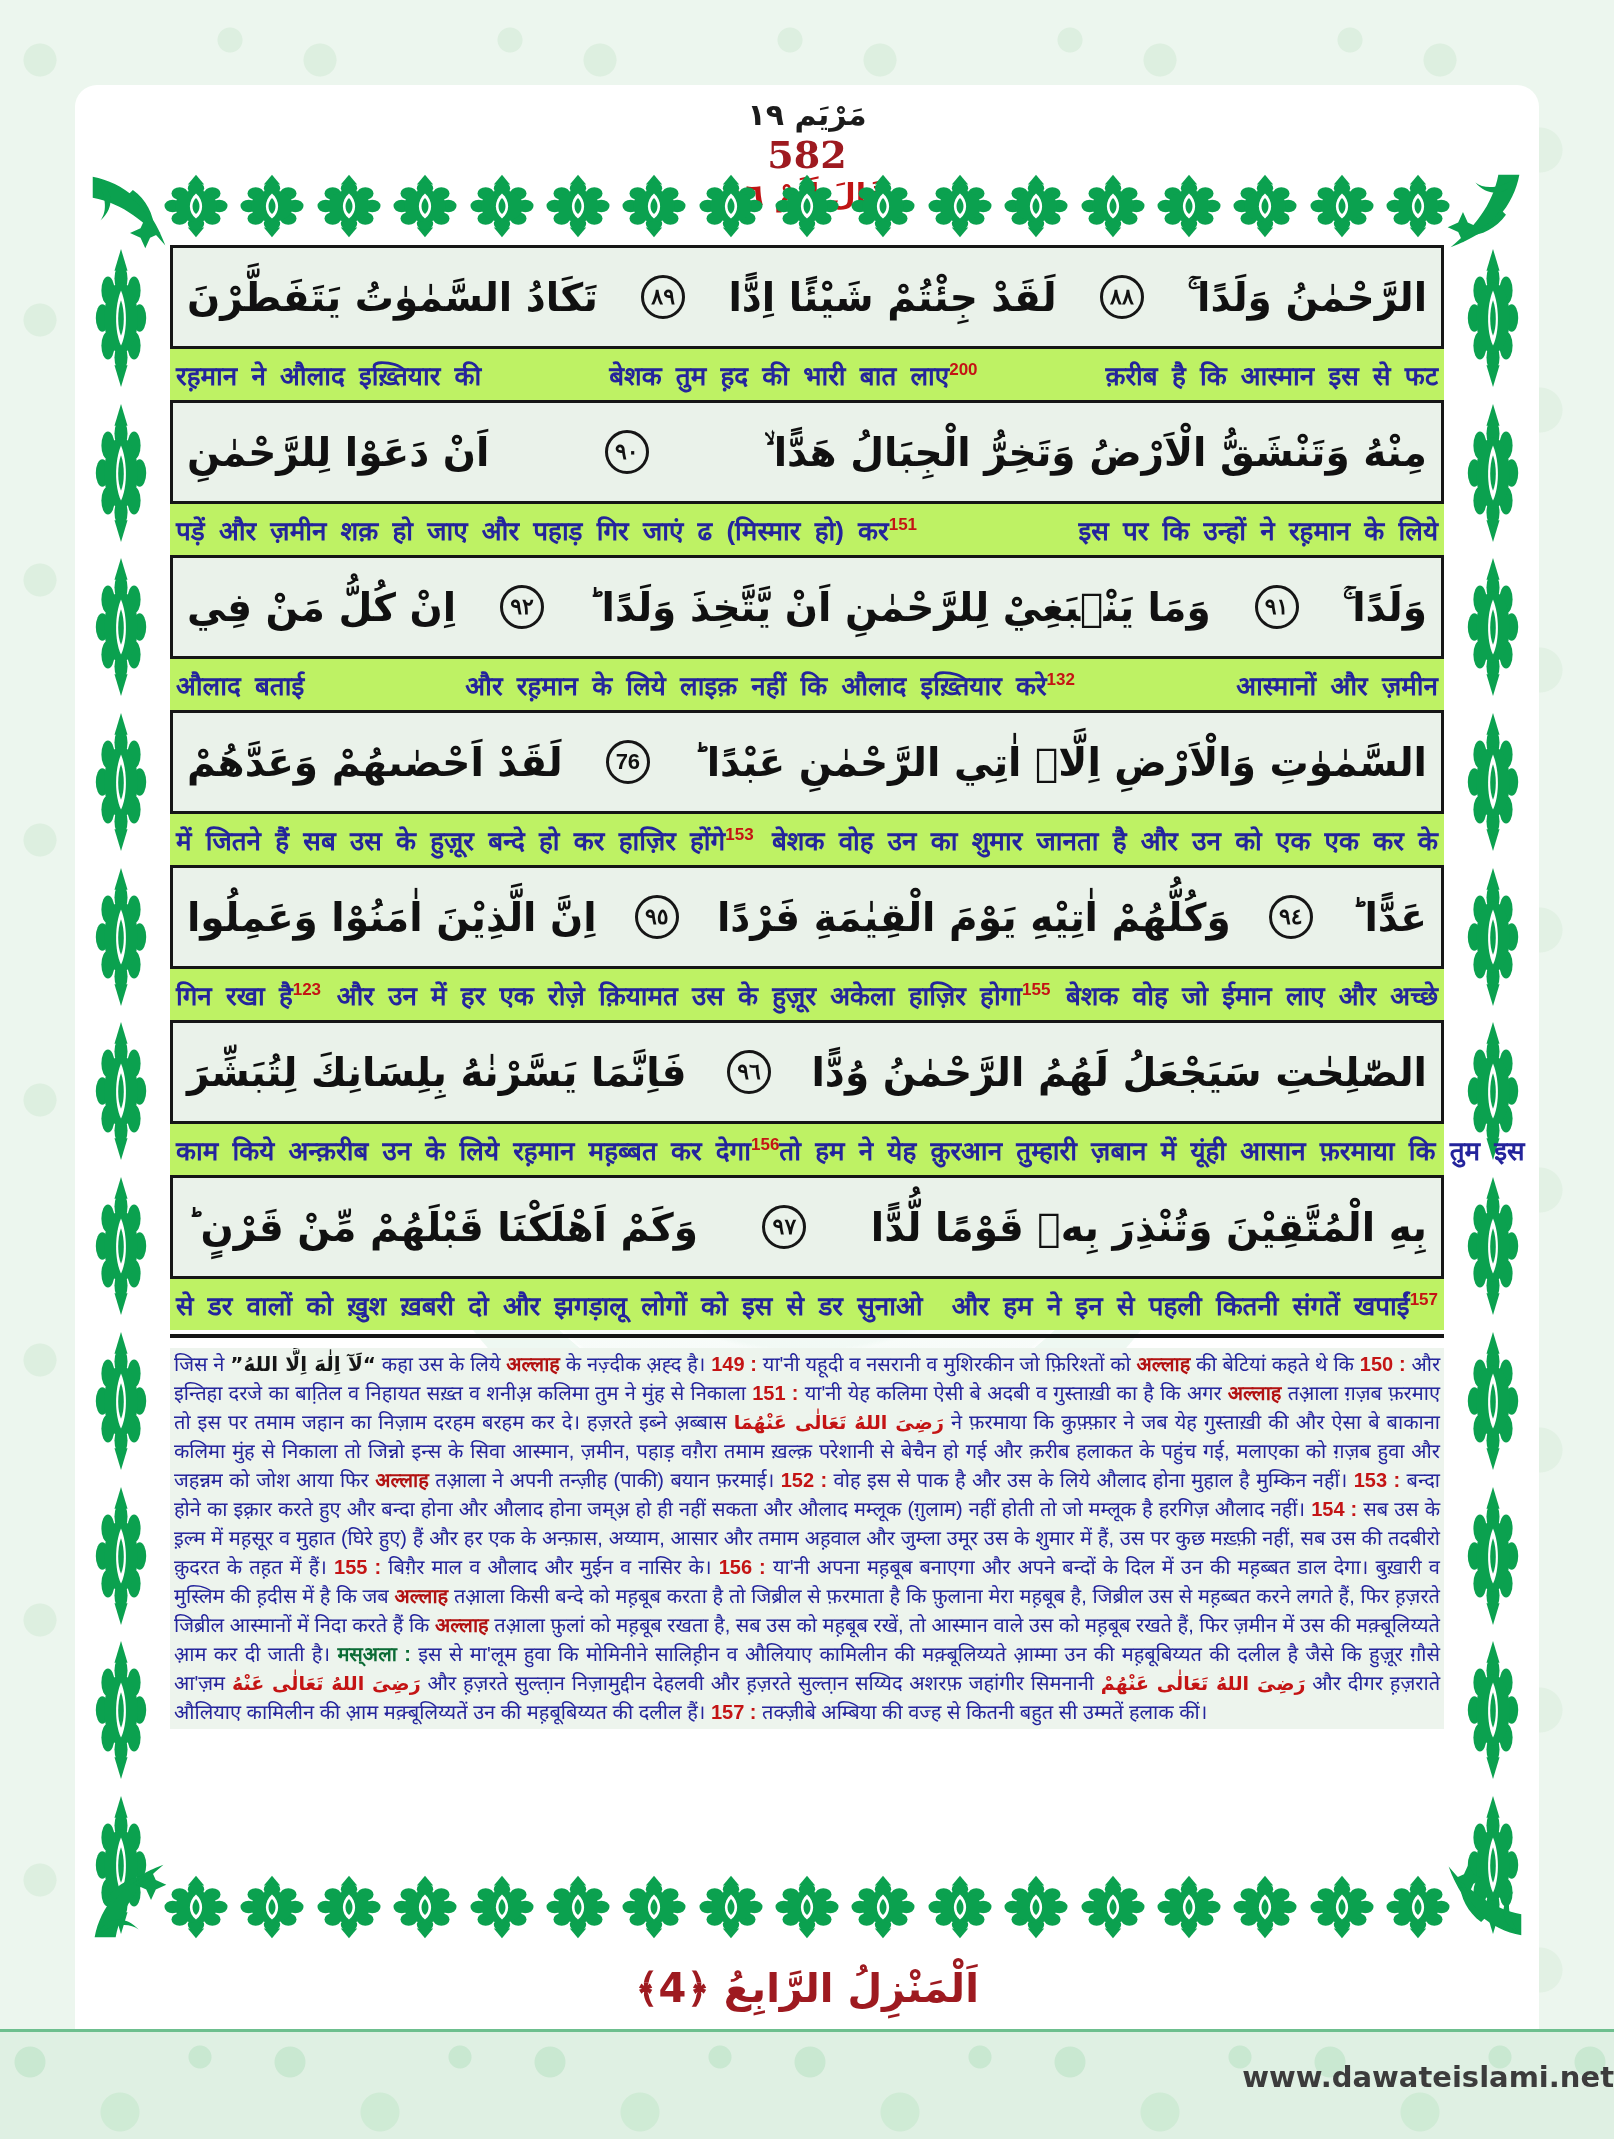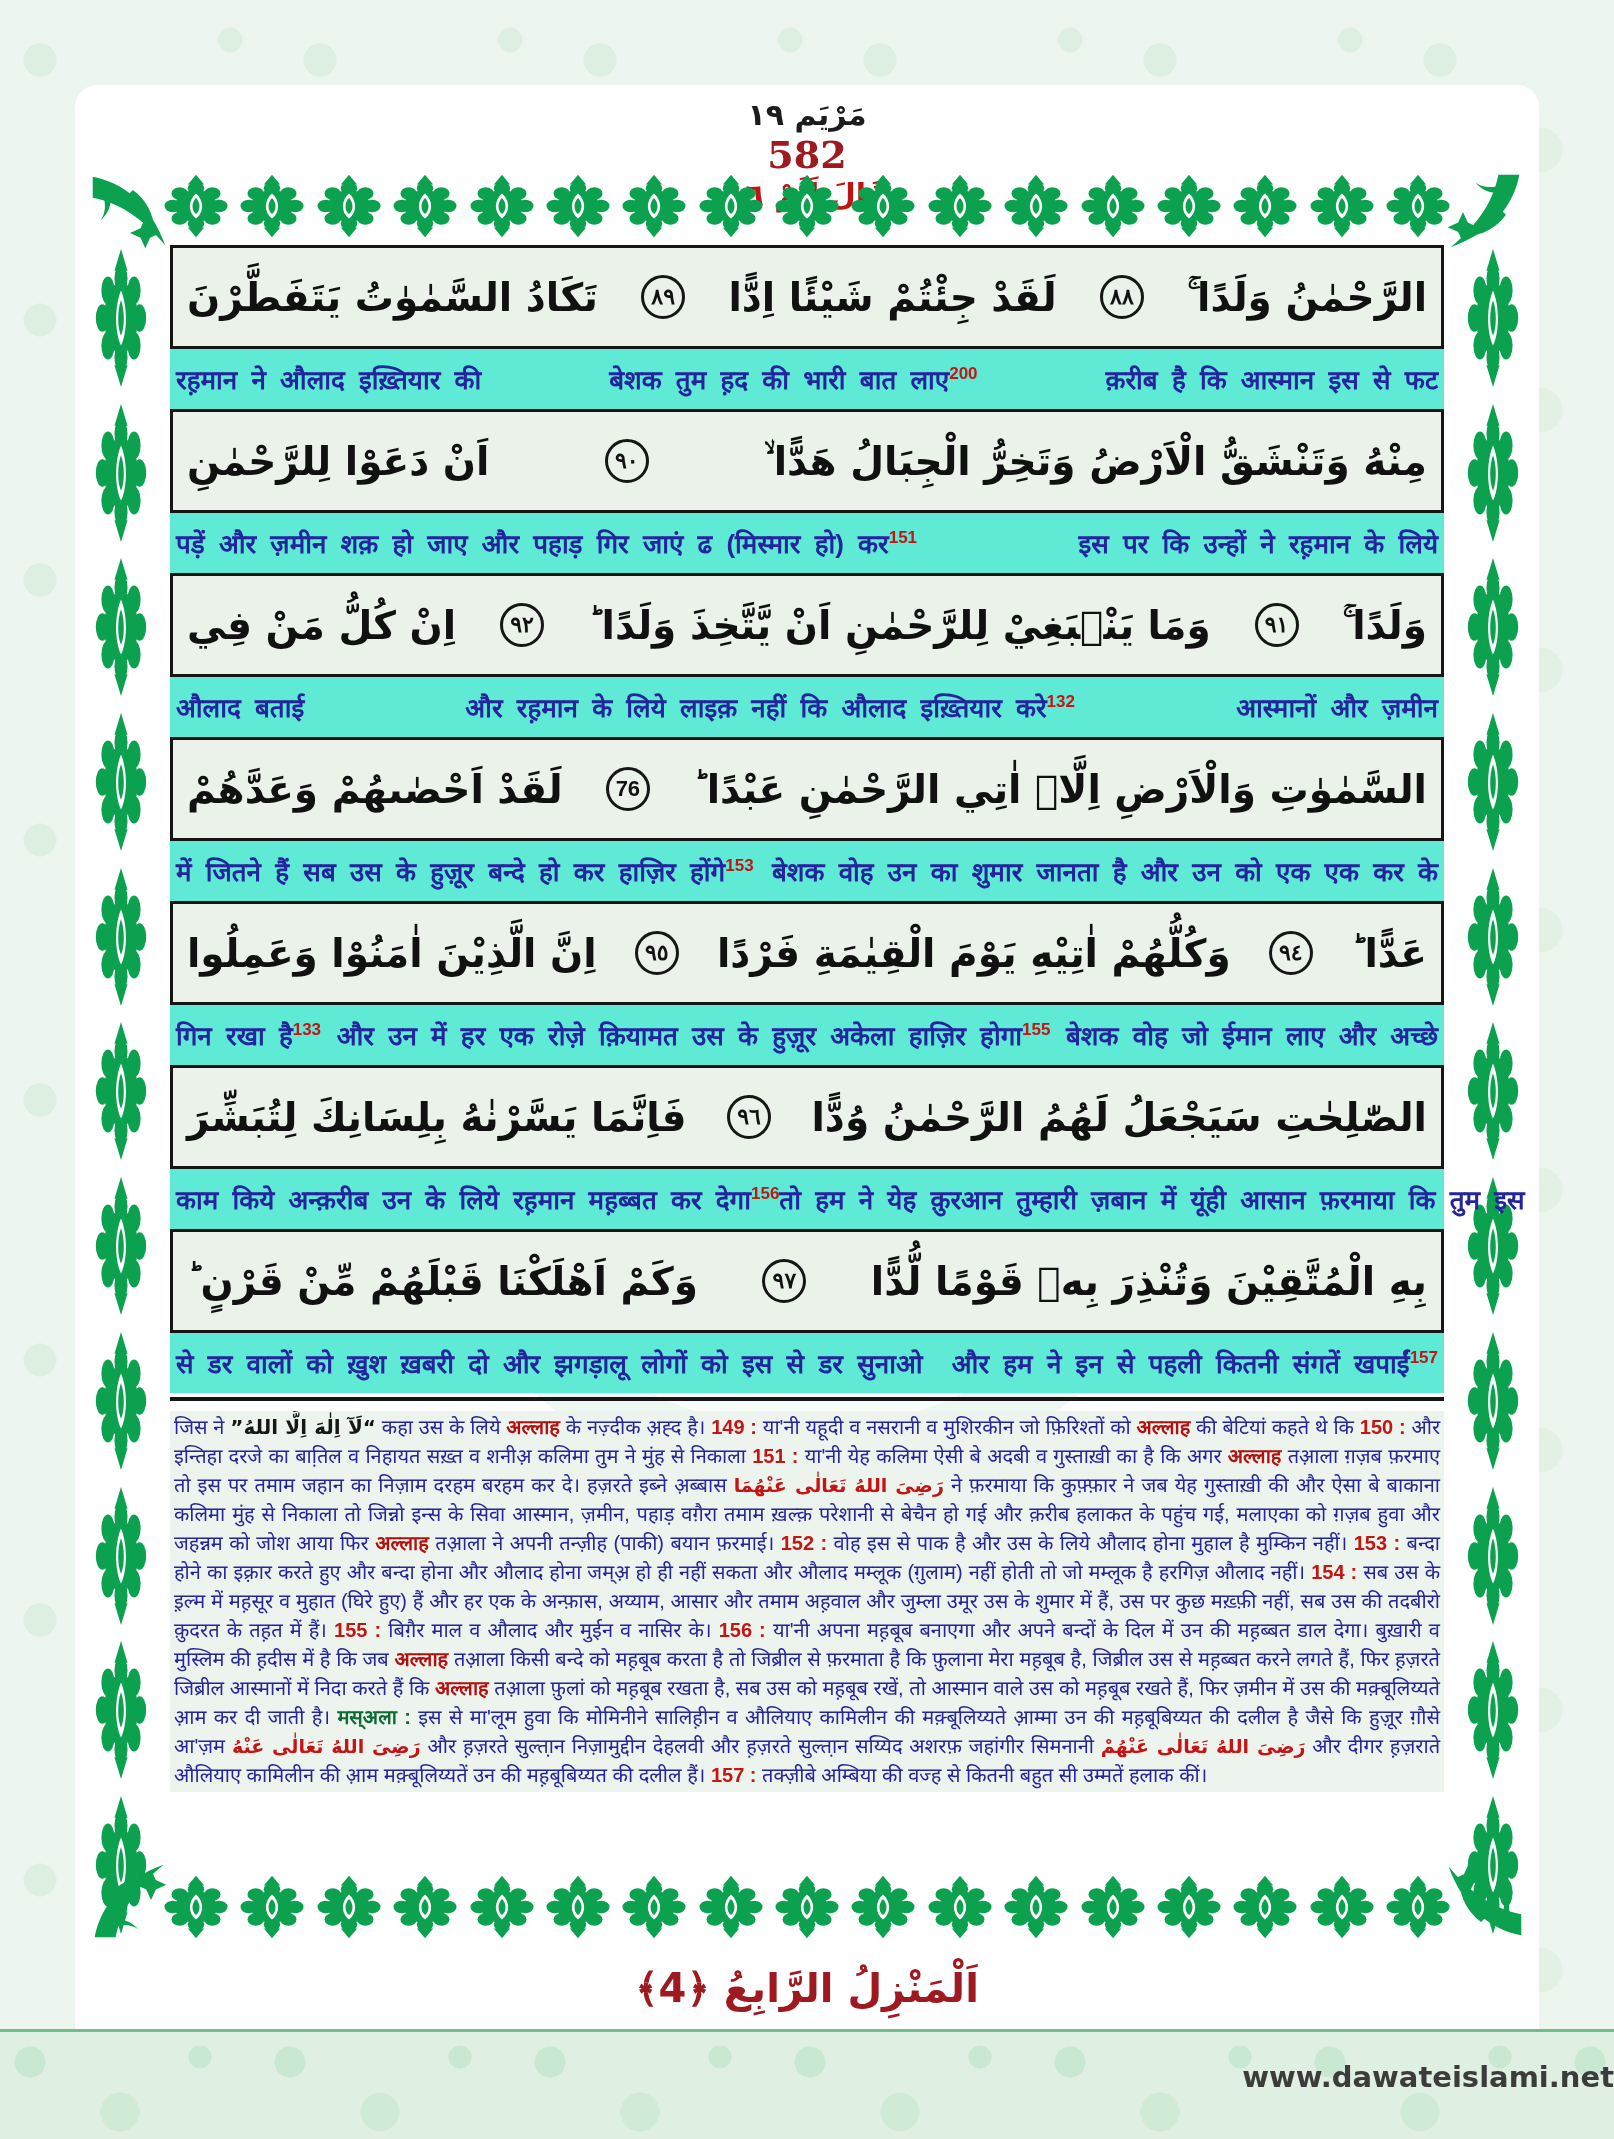--- a/index.html
+++ b/index.html
@@ -51,22 +51,22 @@
     background:#eaf2ea;display:flex;align-items:center;justify-content:space-between;
     direction:rtl;padding:0 14px;overflow:hidden;
   }
   .aseg{font-family:"DejaVu Sans",sans-serif;font-weight:700;font-size:39px;color:#111;white-space:nowrap;line-height:1;}
   .vnum{
     box-sizing:border-box;flex:0 0 auto;width:44px;height:44px;border:3px solid #161616;border-radius:50%;
     display:flex;align-items:center;justify-content:center;
     font-family:Liberation Sans, sans-serif;font-weight:bold;font-size:22px;color:#111;background:transparent;margin:0 10px;
   }
   .trans-row{
-    height:60px;display:flex;align-items:center;justify-content:space-between;
-    padding:0 6px;background:#5eead4;
+    height:51px;display:flex;align-items:center;justify-content:space-between;
+    padding:0 6px;background:#bef264;
   }
   .tseg{color:#24249c;font-size:26px;font-weight:600;word-spacing:7px;white-space:nowrap;}
   sup.fn{color:#c41414;font-weight:bold;font-size:17px;}
   .sep{border:0;border-top:4px solid #161616;margin:4px 0 10px 0;}
   .commentary{
     background:#edf4ed;color:#24249c;font-size:20px;line-height:29px;font-weight:500;
     text-align:justify;max-height:584px;overflow:hidden;padding:2px 4px;
   }
   .commentary span{white-space:normal;}
   .c-allah{color:#b21111;font-weight:bold;}
@@ -1156,21 +1156,21 @@
 
   <div class="verse-block">
     <div class="arabic-row">
             <span class="aseg">عَدًّا ؕ</span>
             <span class="vnum">٩٤</span>
             <span class="aseg">وَكُلُّهُمْ اٰتِيْهِ يَوْمَ الْقِيٰمَةِ فَرْدًا</span>
             <span class="vnum">٩٥</span>
             <span class="aseg">اِنَّ الَّذِيْنَ اٰمَنُوْا وَعَمِلُوا</span>
           </div>
     <div class="trans-row">
-            <span class="tseg">गिन रखा है<sup class="fn">133</sup></span>
+            <span class="tseg">गिन रखा है<sup class="fn">123</sup></span>
             <span class="tseg">और उन में हर एक रोज़े क़ियामत उस के हुज़ूर अकेला हाज़िर होगा<sup class="fn">155</sup></span>
             <span class="tseg">बेशक वोह जो ईमान लाए और अच्छे</span>
           </div>
   </div>
 
   <div class="verse-block">
     <div class="arabic-row">
             <span class="aseg">الصّٰلِحٰتِ سَيَجْعَلُ لَهُمُ الرَّحْمٰنُ وُدًّا</span>
             <span class="vnum">٩٦</span>
             <span class="aseg">فَاِنَّمَا يَسَّرْنٰهُ بِلِسَانِكَ لِتُبَشِّرَ</span>

